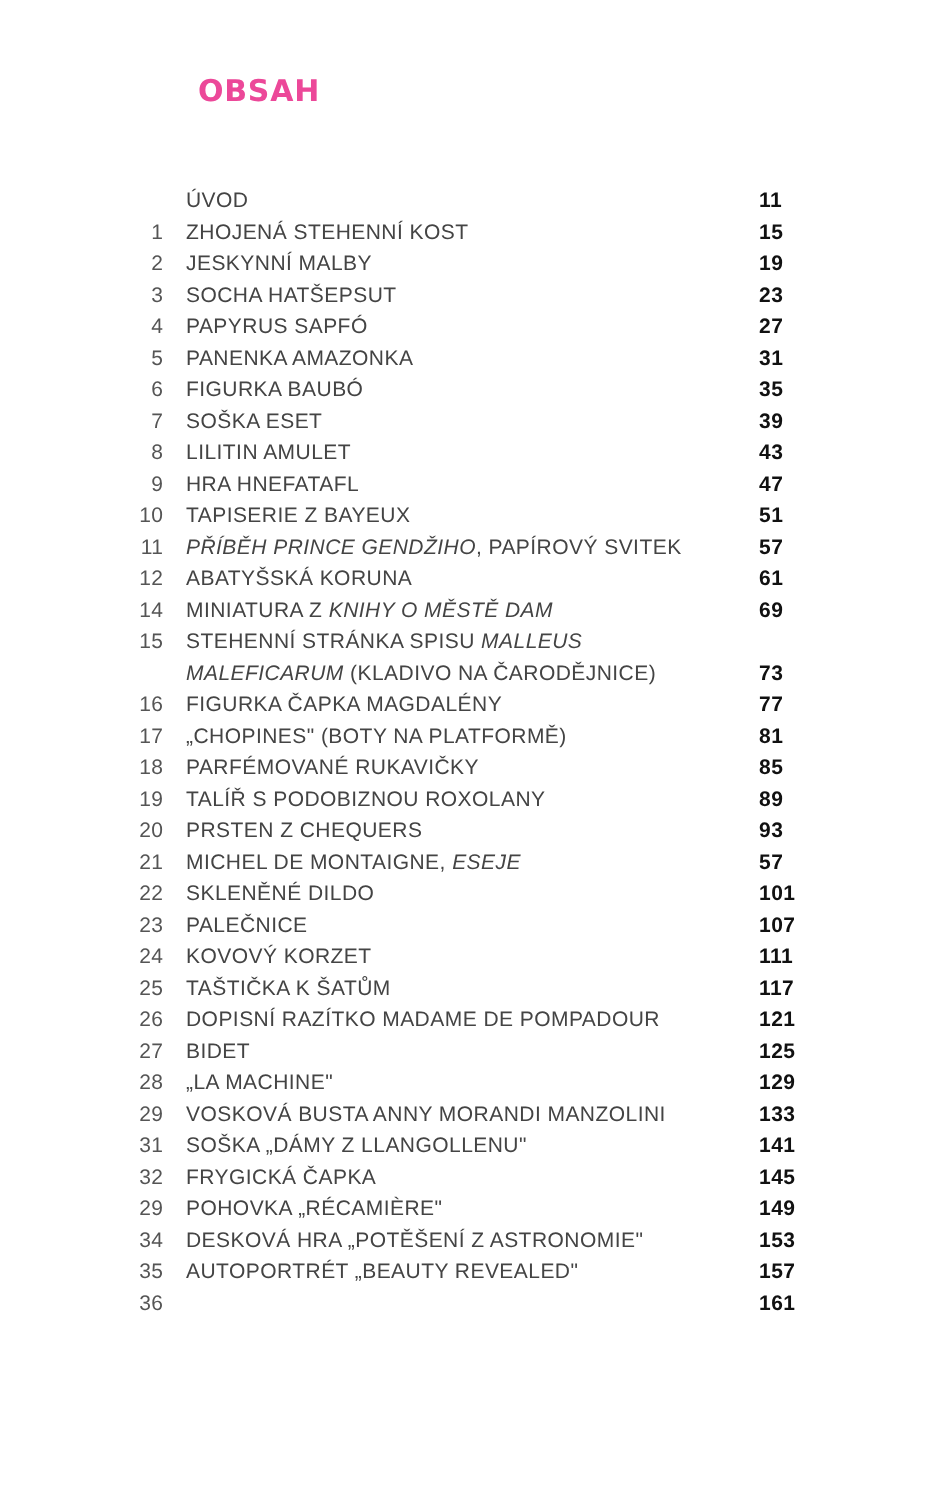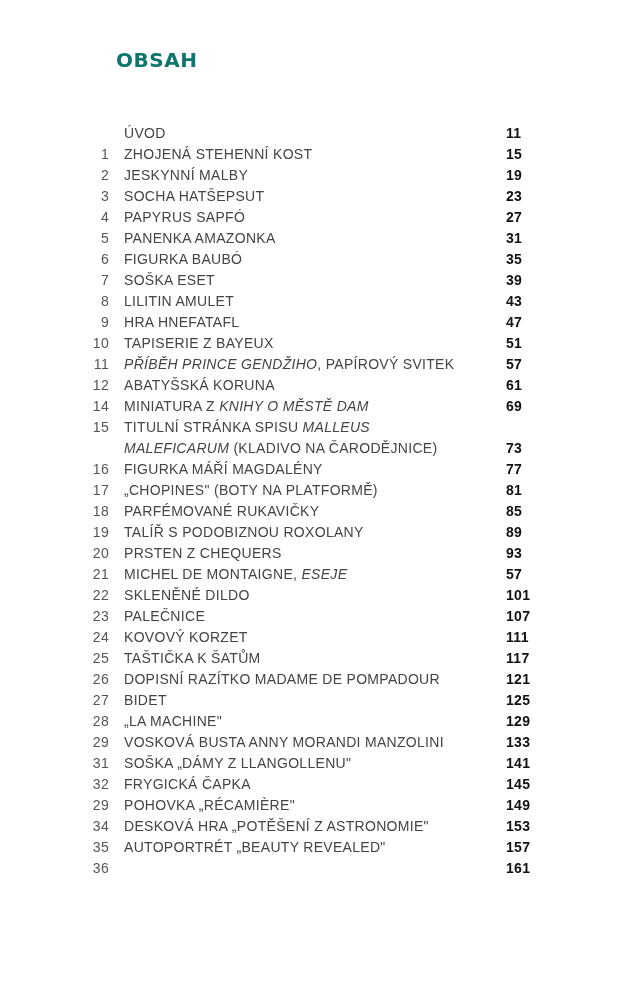--- a/index.html
+++ b/index.html
@@ -1,21 +1,21 @@
 <!DOCTYPE html>
 <html><head>
 <meta charset="utf-8">
 <style>
   html, body { margin: 0; padding: 0; background: #ffffff; }
   body { width: 621px; height: 1000px; position: relative; overflow: hidden; }
   .page { position: absolute; left: 0; top: 0; width: 621px; height: 1000px; }
   .title {
-    position: absolute; left: 116px; top: 48px;
+    position: absolute; left: 132px; top: 48px;
     font-family: "DejaVu Sans", sans-serif; font-weight: bold;
-    font-size: 20px; letter-spacing: 0.5px; color: #0f766e;
+    font-size: 20px; letter-spacing: 0.5px; color: #ec4899;
   }
   .toc { position: absolute; left: 0; top: 123px; width: 621px; }
   .row {
     position: relative; height: 21px; line-height: 21px;
     font-family: "Liberation Sans", sans-serif; font-size: 14px;
     color: #444444; letter-spacing: 0.3px;
   }
   .num { position: absolute; right: 512px; text-align: right; color: #555555; font-size: 14px; }
   .label { position: absolute; left: 124px; white-space: nowrap; }
   .label i { font-style: italic; }
@@ -92,31 +92,31 @@
         <span class="label"><span>ABATYŠSKÁ KORUNA</span></span>
         <span class="page-no">61</span>
       </div>
       <div class="row">
         <span class="num">14</span>
         <span class="label"><span>MINIATURA Z </span><i>KNIHY O MĚSTĚ DAM</i></span>
         <span class="page-no">69</span>
       </div>
       <div class="row">
         <span class="num">15</span>
-        <span class="label"><span>TITULNÍ STRÁNKA SPISU </span><i>MALLEUS</i></span>
+        <span class="label"><span>STEHENNÍ STRÁNKA SPISU </span><i>MALLEUS</i></span>
         <span class="page-no"></span>
       </div>
       <div class="row">
         <span class="num"></span>
         <span class="label"><i>MALEFICARUM</i><span> (KLADIVO NA ČARODĚJNICE)</span></span>
         <span class="page-no">73</span>
       </div>
       <div class="row">
         <span class="num">16</span>
-        <span class="label"><span>FIGURKA MÁŘÍ MAGDALÉNY</span></span>
+        <span class="label"><span>FIGURKA ČAPKA MAGDALÉNY</span></span>
         <span class="page-no">77</span>
       </div>
       <div class="row">
         <span class="num">17</span>
         <span class="label"><span>„CHOPINES" (BOTY NA PLATFORMĚ)</span></span>
         <span class="page-no">81</span>
       </div>
       <div class="row">
         <span class="num">18</span>
         <span class="label"><span>PARFÉMOVANÉ RUKAVIČKY</span></span>

